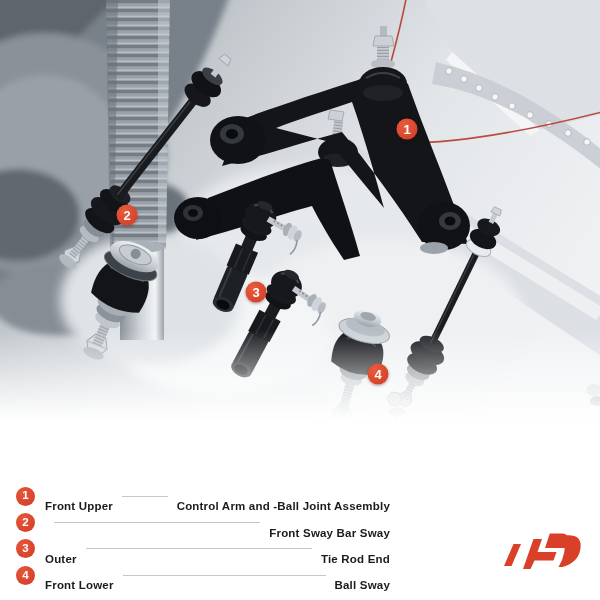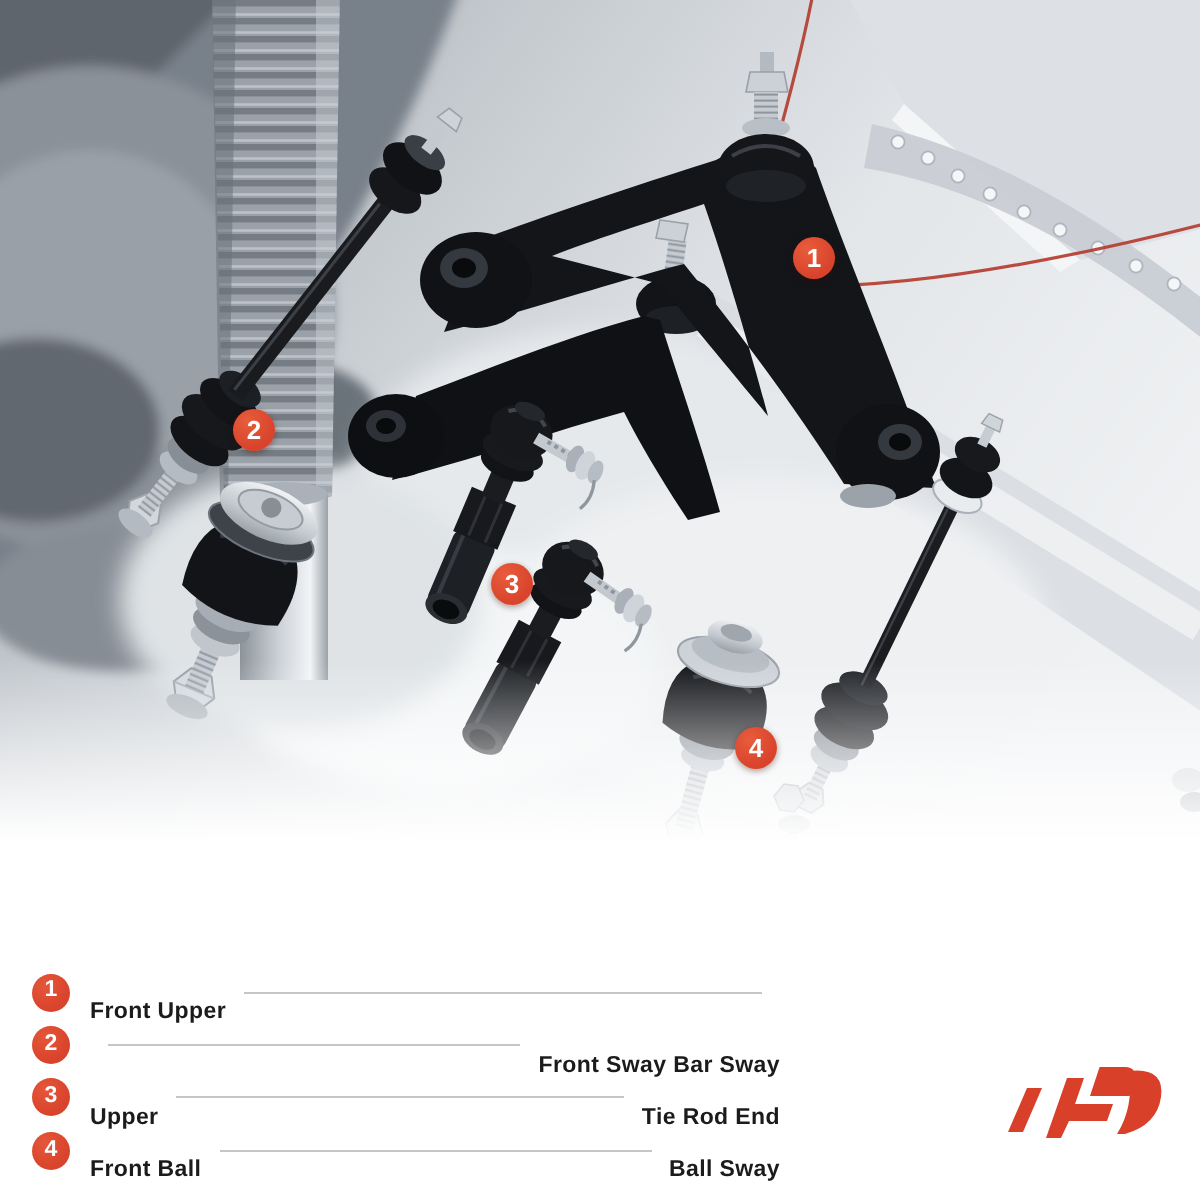--- a/index.html
+++ b/index.html
@@ -265,42 +265,43 @@
       <span>4</span>
     </div>
 
   <div class="legend">
     <div class="lrow">
       <span class="lm">
           <span>1</span>
         </span>
       <span class="ll">Front Upper</span>
       <span class="lline"></span>
+      <span class="lr">Control Arm and -Ball Joint Assembly</span>
     </div>
     <div class="lrow">
       <span class="lm">
           <span>2</span>
         </span>
       <span class="ll"></span>
       <span class="lline"></span>
       <span class="lr">Front Sway Bar Sway</span>
     </div>
     <div class="lrow">
       <span class="lm">
           <span>3</span>
         </span>
-      <span class="ll">Upper</span>
+      <span class="ll">Outer</span>
       <span class="lline"></span>
       <span class="lr">Tie Rod End</span>
     </div>
     <div class="lrow">
       <span class="lm">
           <span>4</span>
         </span>
-      <span class="ll">Front Ball</span>
+      <span class="ll">Front Lower</span>
       <span class="lline"></span>
       <span class="lr">Ball Sway</span>
     </div>
   </div>
 
   <svg class="logo" viewBox="0 0 92 50">
     <path d="M12,36 L21.5,14 L29,14 L19.5,36 Z"></path>
     <path d="M31,39 L41.5,9 L50,9 L45.5,22 L64.5,22 L61.5,30.5 L42.5,30.5 L38.5,39 Z"></path>
     <path d="M53,18 L57.8,3.5 L70.5,3.5 Q77,3.5 74.8,11 L72.8,18 Z"></path>
     <path d="M72.5,5.5 Q90.5,3.5 88.5,18.5 Q86.5,32.5 70.5,37 L66.5,37 Q75,23.5 72.5,5.5 Z"></path>

